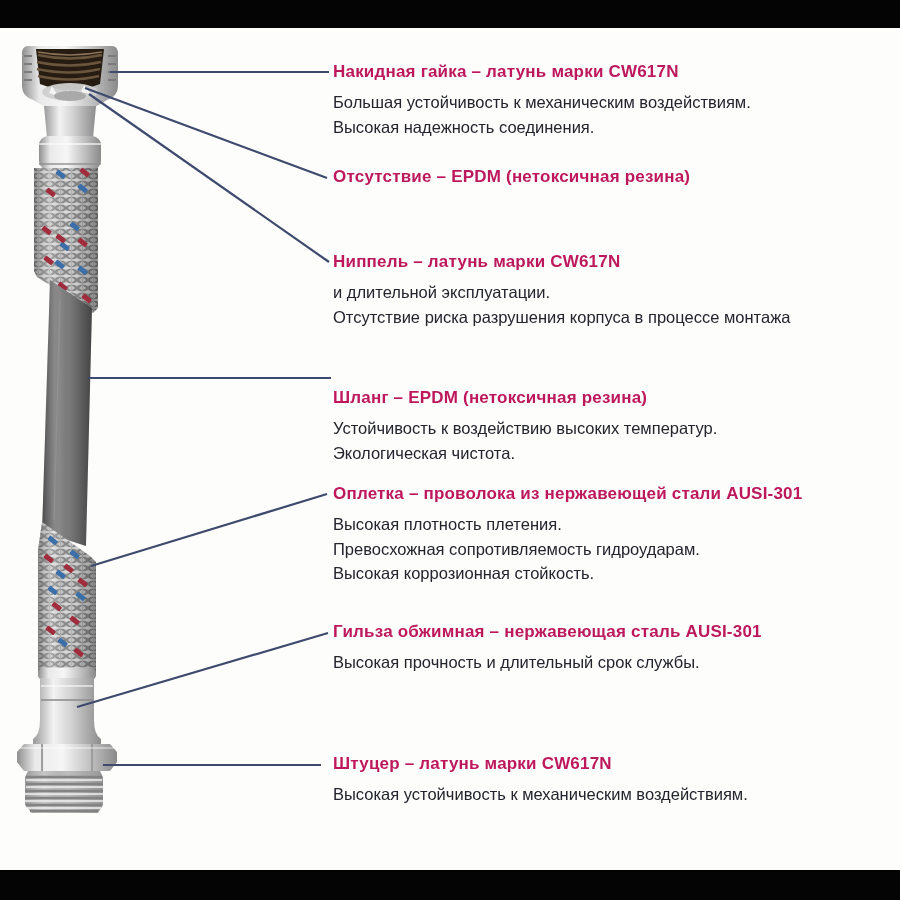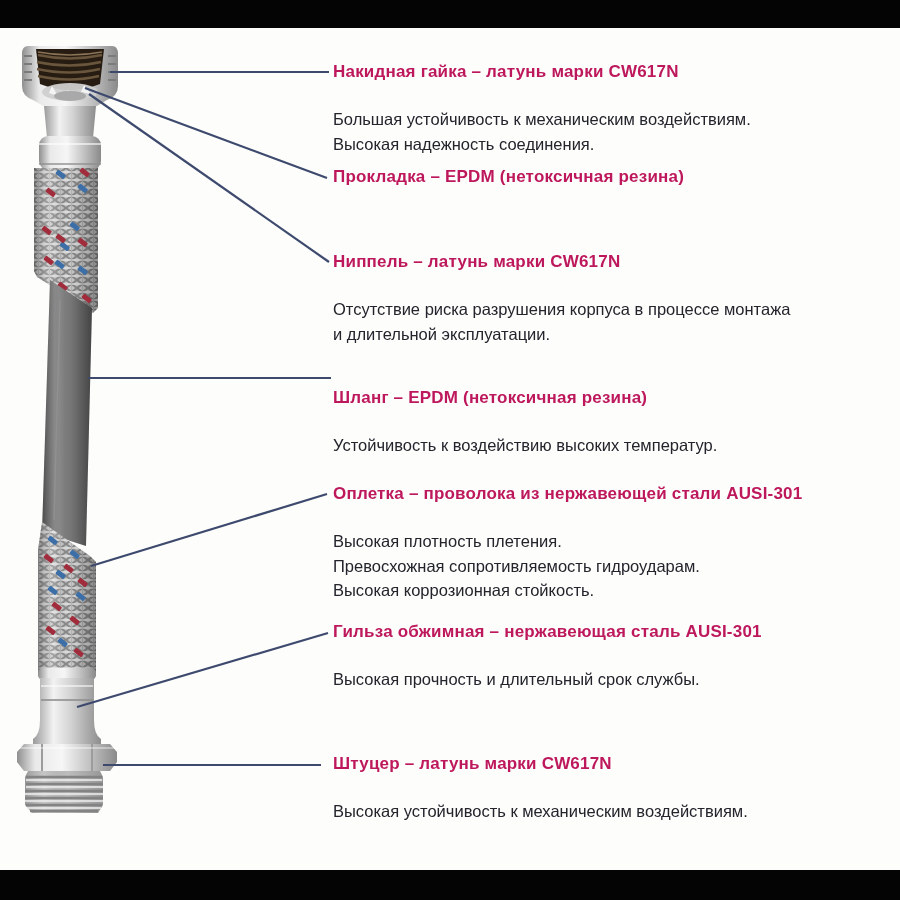--- a/index.html
+++ b/index.html
@@ -10,21 +10,21 @@
   }
   .bar{position:absolute;left:0;width:900px;background:#040404;}
   #bar-top{top:0;height:28px;}
   #bar-bottom{top:870px;height:30px;}
   #art{position:absolute;left:0;top:0;width:900px;height:900px;}
   .ann{position:absolute;left:333px;width:565px;}
   .ann-title{
     font-size:17px;font-weight:bold;line-height:19px;
     color:#be185d;white-space:nowrap;letter-spacing:.2px;
   }
-  .ann-body{margin-top:26px;}
+  .ann-body{margin-top:9px;}
   .ann-body .ln{
     font-size:16.5px;line-height:24.5px;color:#23242c;white-space:nowrap;
   }
   
   #ann-nut    {top:62px;}
   #ann-gasket {top:167px;}
   #ann-nipple {top:252px;}
   #ann-hose   {top:388px;}
   #ann-braid  {top:484px;}
   #ann-sleeve {top:622px;}
@@ -174,35 +174,36 @@
 
   <div class="ann" id="ann-nut">
     <div class="ann-title">Накидная гайка – латунь марки CW617N</div>
     <div class="ann-body">
       <div class="ln">Большая устойчивость к механическим воздействиям.</div>
       <div class="ln">Высокая надежность соединения.</div>
     </div>
   </div>
 
   <div class="ann" id="ann-gasket">
-    <div class="ann-title">Прокладка – EPDM (нетоксичная резина)</div>
+    <div class="ann-title">Отсутствие – EPDM (нетоксичная резина)</div>
   </div>
 
   <div class="ann" id="ann-nipple">
     <div class="ann-title">Ниппель – латунь марки CW617N</div>
     <div class="ann-body">
+      <div class="ln">и длительной эксплуатации.</div>
       <div class="ln">Отсутствие риска разрушения корпуса в процессе монтажа</div>
-      <div class="ln">и длительной эксплуатации.</div>
     </div>
   </div>
 
   <div class="ann" id="ann-hose">
     <div class="ann-title">Шланг – EPDM (нетоксичная резина)</div>
     <div class="ann-body">
       <div class="ln">Устойчивость к воздействию высоких температур.</div>
+      <div class="ln">Экологическая чистота.</div>
     </div>
   </div>
 
   <div class="ann" id="ann-braid">
     <div class="ann-title">Оплетка – проволока из нержавеющей стали AUSI-301</div>
     <div class="ann-body">
       <div class="ln">Высокая плотность плетения.</div>
       <div class="ln">Превосхожная сопротивляемость гидроударам.</div>
       <div class="ln">Высокая коррозионная стойкость.</div>
     </div>

